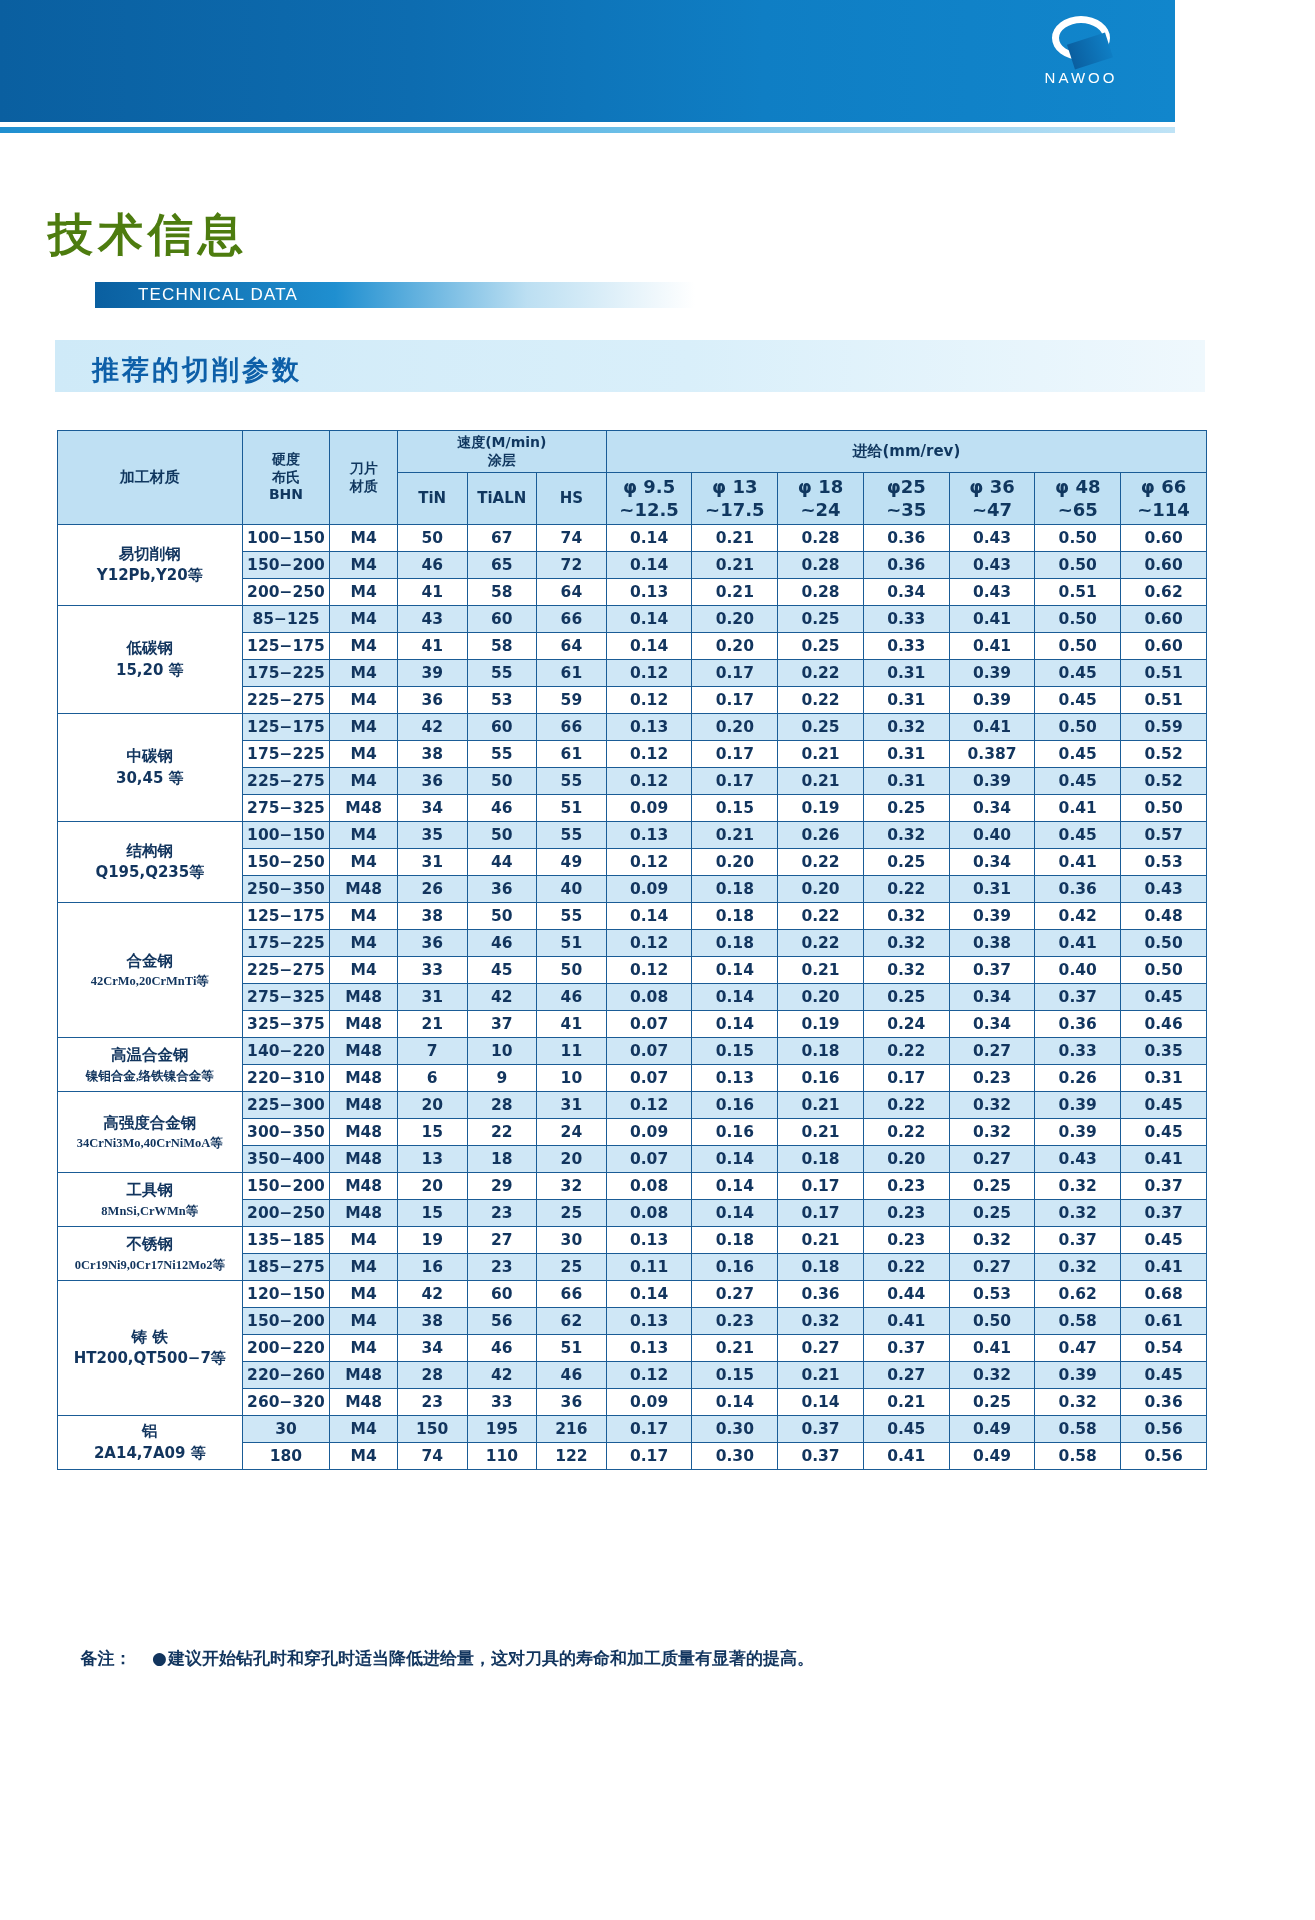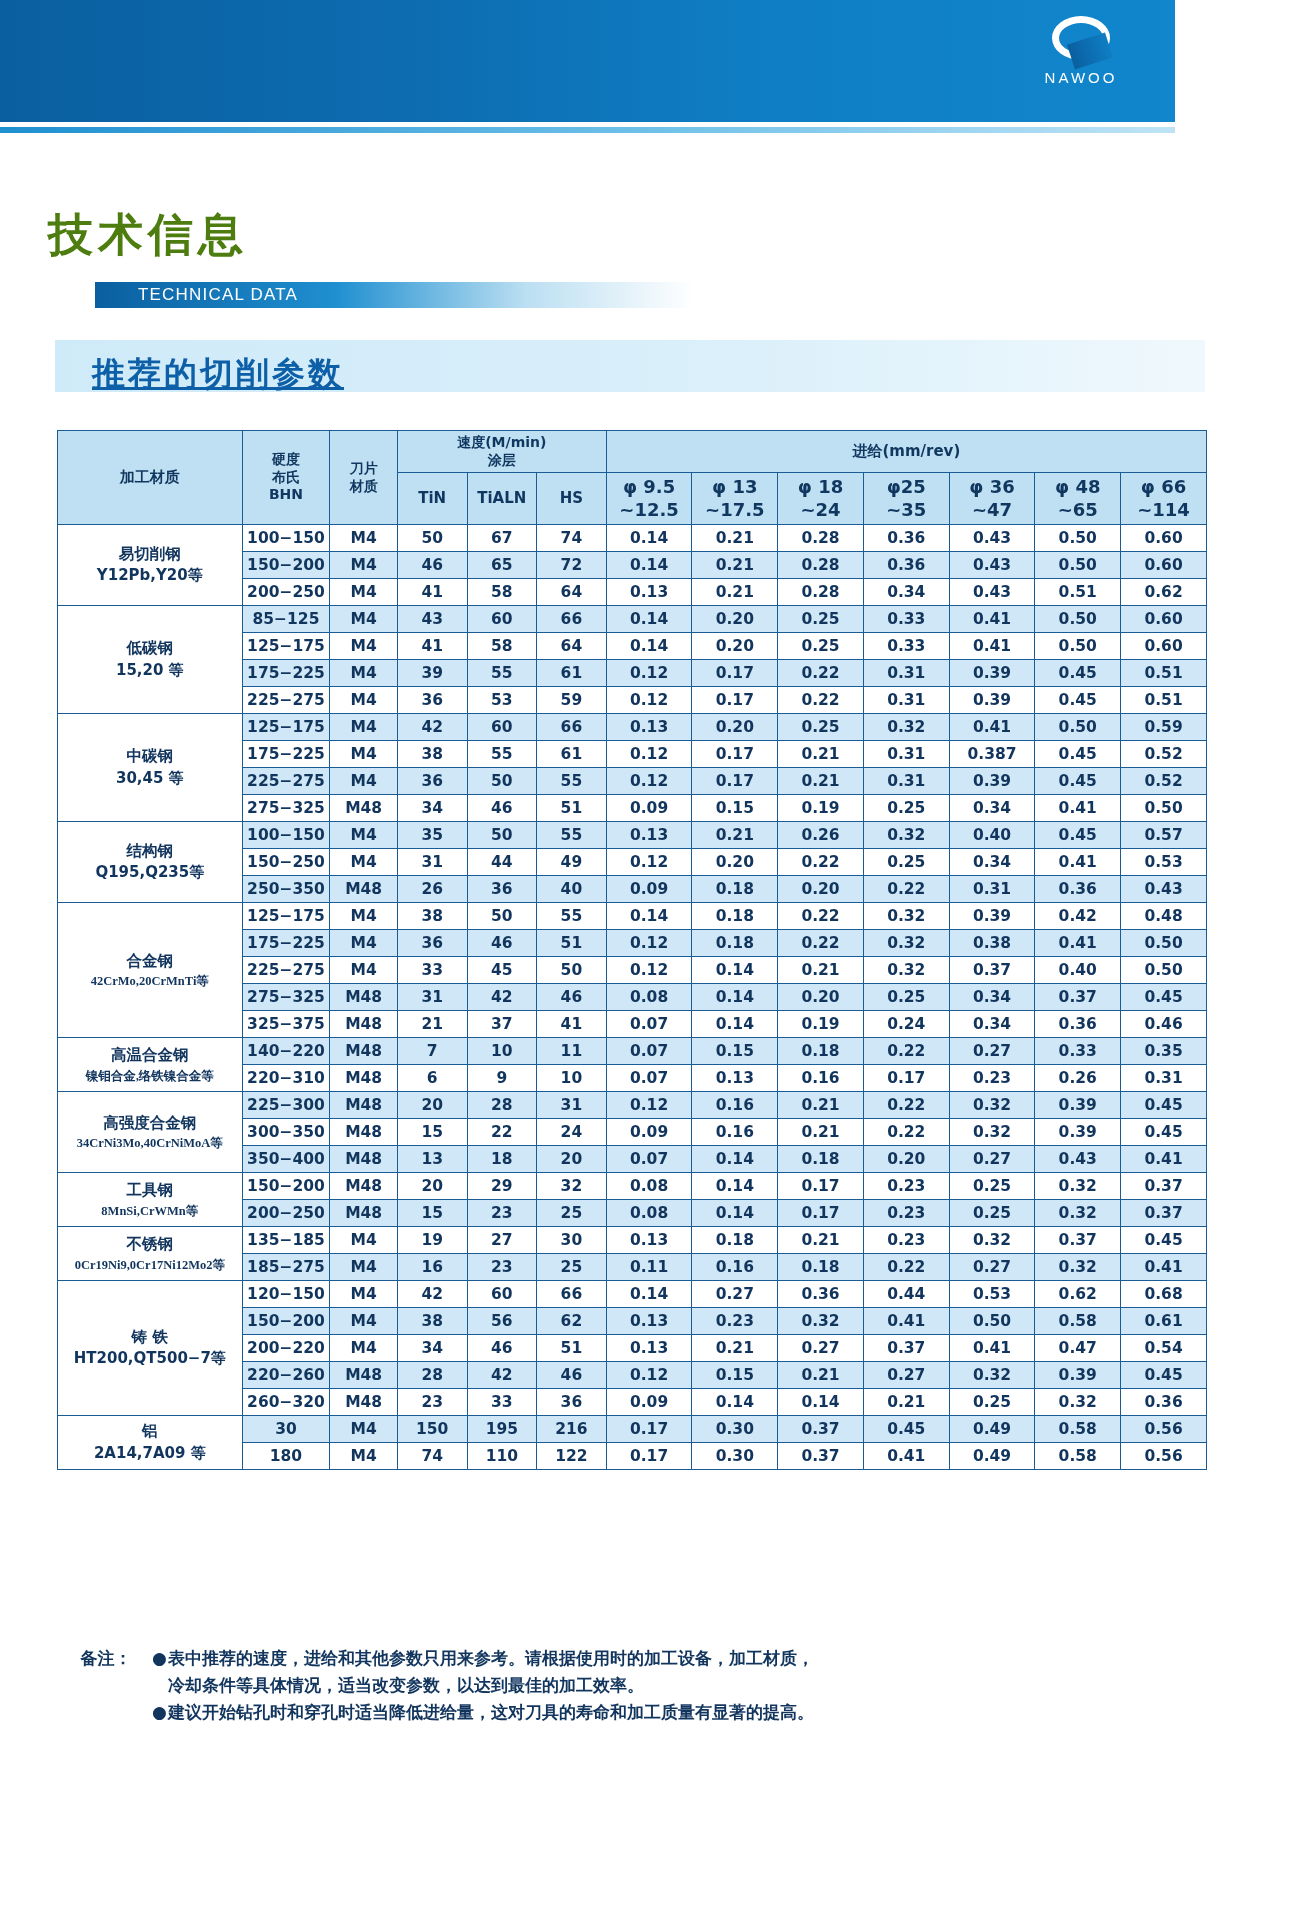--- a/index.html
+++ b/index.html
@@ -106,26 +106,25 @@
     left: 55px;
     top: 340px;
     width: 1150px;
     height: 52px;
     background: linear-gradient(to right, #cfeaf8 0%, #d9effa 55%, #eff8fd 100%);
   }
   .section-title {
     position: absolute;
     left: 92px;
     top: 352px;
-    font-size: 33px;
+    font-size: 27px;
     font-weight: bold;
     color: #0d5fa8;
     letter-spacing: 3px;
     font-family: "DejaVu Sans", sans-serif;
-    text-decoration: underline;
   }
 
   
   .table-wrap {
     position: absolute;
     left: 57px;
     top: 430px;
     width: 1150px;
   }
   table.cut {
@@ -776,20 +775,16 @@
           <td class="col-fd">0.56</td>
         </tr>
       </tbody>
   </table>
 </div>
 
 <div class="notes">
   <span class="lbl">备注：</span>
   <div class="body">
     <div>
-      <span class="bullet">●</span><span>表中推荐的速度，进给和其他参数只用来参考。请根据使用时的加工设备，加工材质，</span>
-      <span class="indent">冷却条件等具体情况，适当改变参数，以达到最佳的加工效率。</span>
-    </div>
-    <div>
       <span class="bullet">●</span><span>建议开始钻孔时和穿孔时适当降低进给量，这对刀具的寿命和加工质量有显著的提高。</span>
     </div>
   </div>
 </div>
 
 </body></html>

